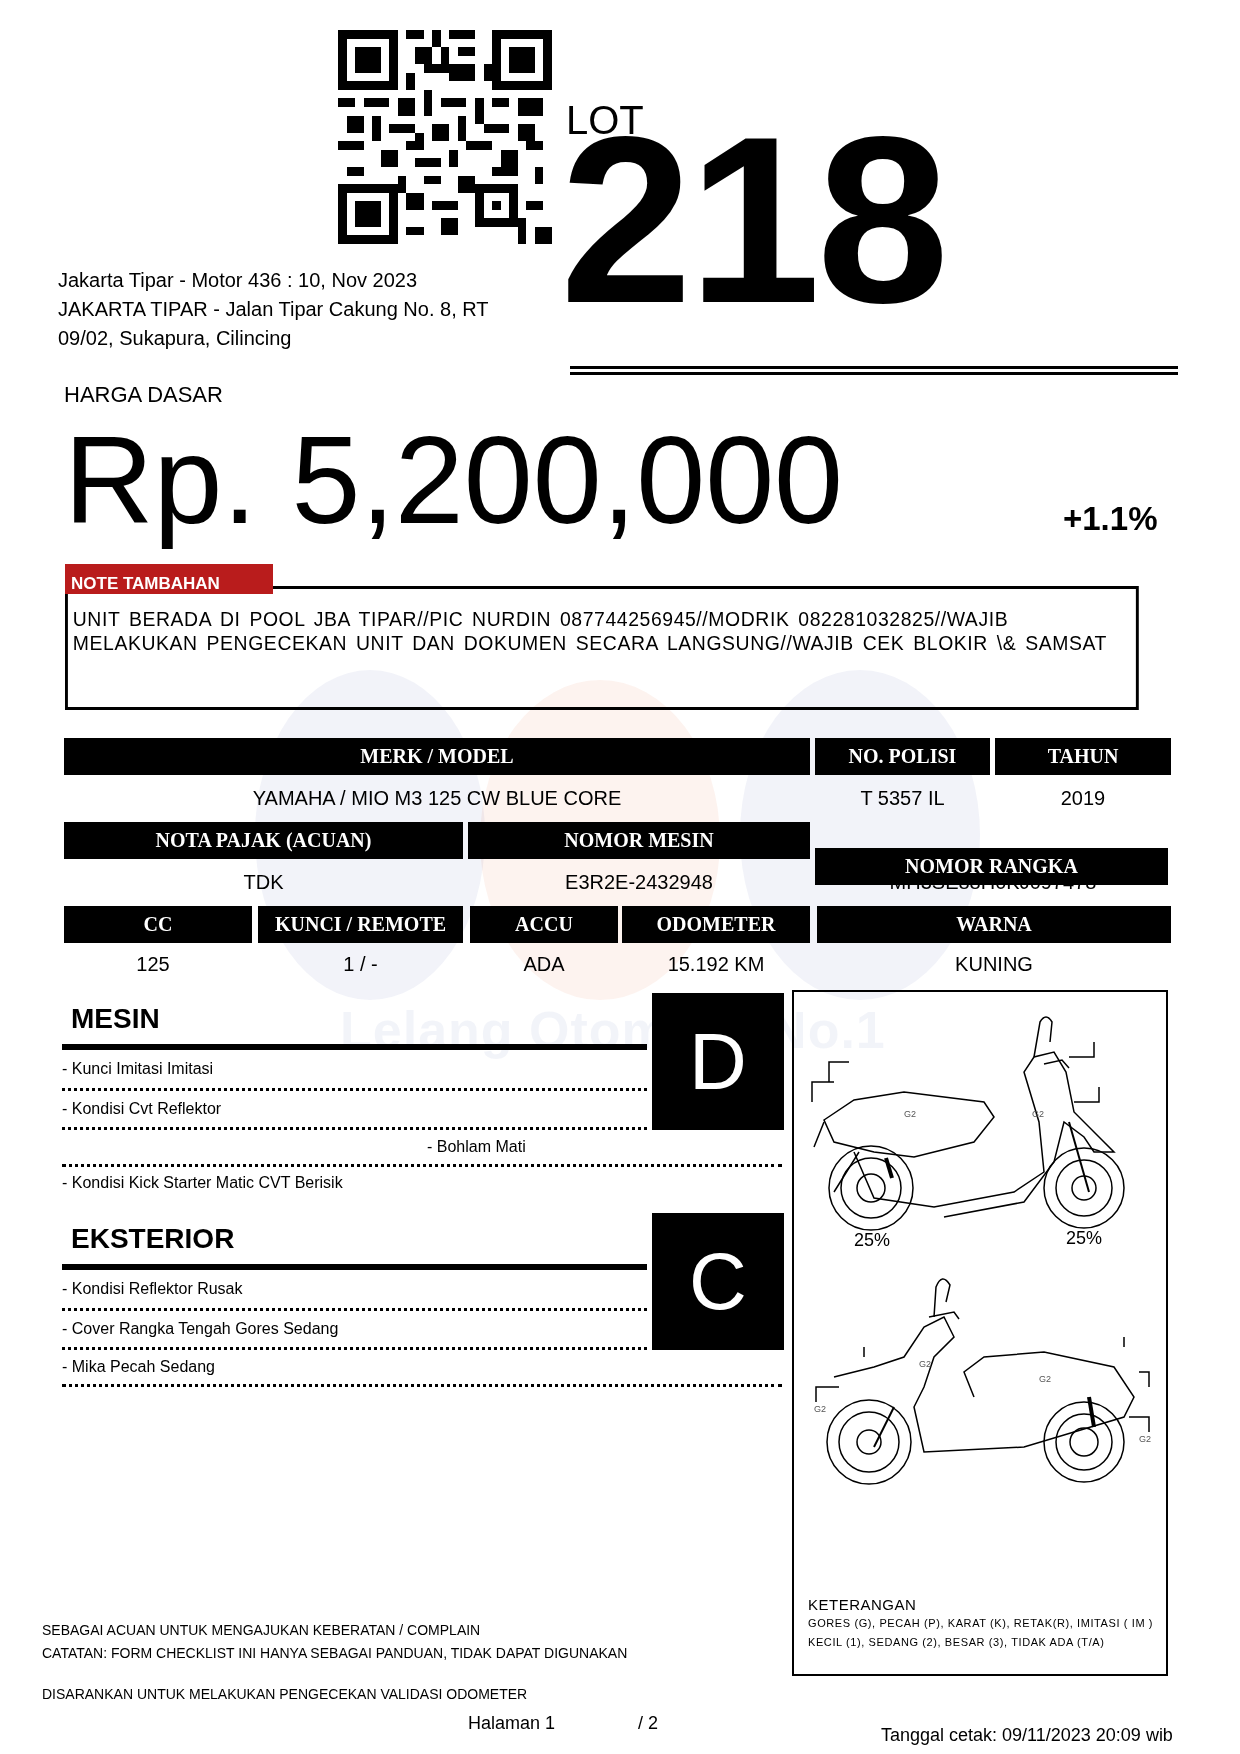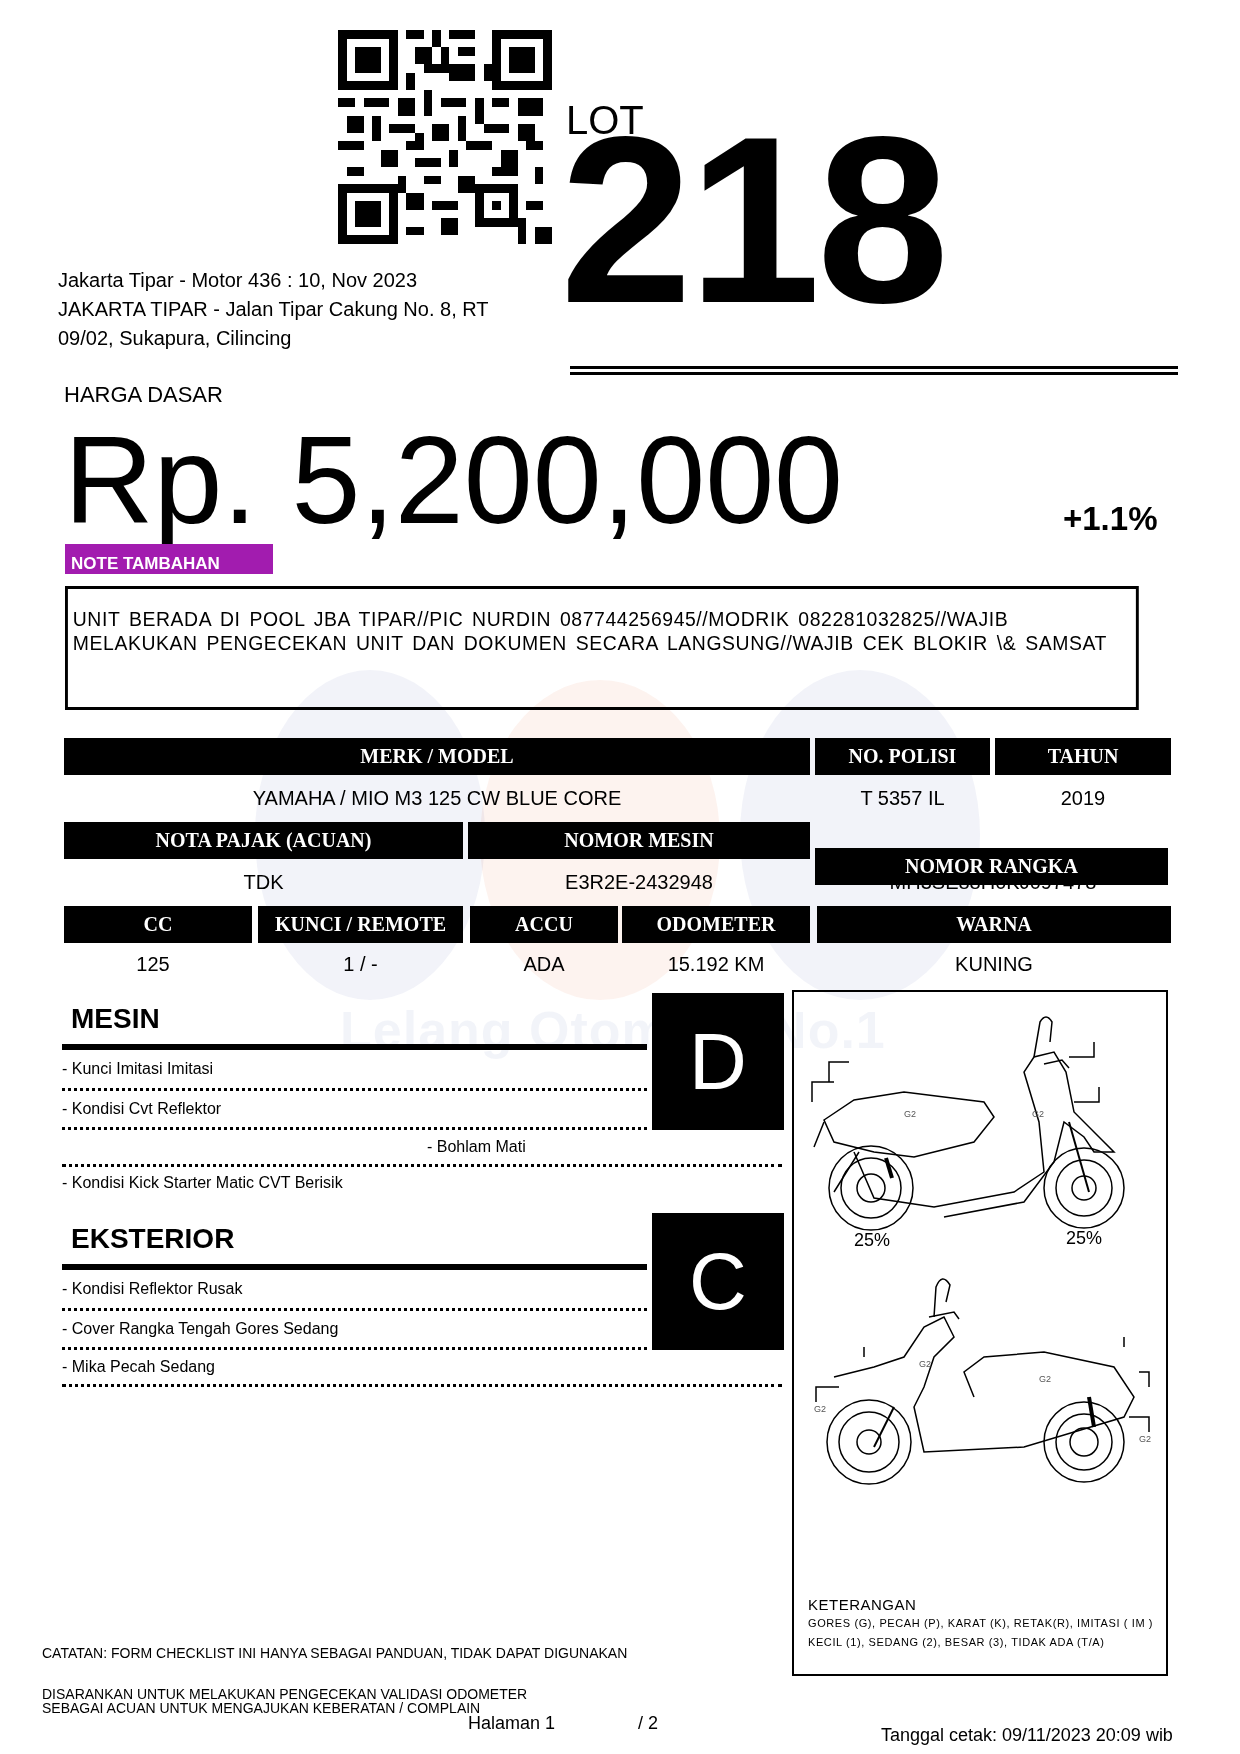--- a/index.html
+++ b/index.html
@@ -19,21 +19,21 @@
   .lot-num { left:560px; top:100px; font-size:238px; font-weight:bold; line-height:240px; letter-spacing:-4px; }
 
   .hdr-line { left:58px; top:260px; font-size:20px; line-height:29px; }
 
   .dbl-rule { left:570px; width:608px; top:366px; height:3px; border-top:3px solid #000; border-bottom:3px solid #000; }
 
   .harga-label { left:64px; top:382px; font-size:22px; }
   .harga-val { left:64px; top:410px; font-size:124px; line-height:140px; letter-spacing:0; }
   .harga-pct { left:1063px; top:500px; font-size:33px; font-weight:bold; }
 
-  .note-tab { left:65px; top:544px; width:208px; height:30px; background:#a21caf; color:#fff;
+  .note-tab { left:65px; top:564px; width:208px; height:30px; background:#b91c1c; color:#fff;
               font-size:17px; font-weight:bold; padding-left:6px; box-sizing:border-box; line-height:40px; overflow:hidden; }
   .note-box { left:65px; top:586px; width:1107px; height:124px; border:3px solid #000; box-sizing:border-box;
               padding:18px 4px 0 5px; font-size:20px; line-height:24px; letter-spacing:0.6px; word-spacing:3px; transform:scaleX(0.97); transform-origin:left; }
 
   .hcell { position:absolute; background:#000; color:#fff; font-weight:bold; font-size:20px;
            display:flex; align-items:center; justify-content:center; height:37px;font-family:Liberation Serif, serif; }
   .vcell { position:absolute; font-size:20px; display:flex; align-items:center; justify-content:center; height:36px; }
 
   .section-title { position:absolute; font-size:28px; font-weight:bold; }
   .thick-rule { position:absolute; height:6px; background:#000; }
@@ -230,17 +230,17 @@
     <text x="125" y="110" font-size="9" fill="#555" stroke="none" font-family="Liberation Sans, sans-serif">G2</text>
     <text x="245" y="125" font-size="9" fill="#555" stroke="none" font-family="Liberation Sans, sans-serif">G2</text>
     <text x="345" y="185" font-size="9" fill="#555" stroke="none" font-family="Liberation Sans, sans-serif">G2</text>
   </svg>
 </div>
 <div class="abs ket-title">KETERANGAN</div>
 <div class="abs ket-line" style="top:1617px;">GORES (G), PECAH (P), KARAT (K), RETAK(R), IMITASI ( IM )</div>
 <div class="abs ket-line" style="top:1636px;">KECIL (1), SEDANG (2), BESAR (3), TIDAK ADA (T/A)</div>
 
 <div class="abs footer-note" style="top:1645px;">CATATAN: FORM CHECKLIST INI HANYA SEBAGAI PANDUAN, TIDAK DAPAT DIGUNAKAN</div>
-<div class="abs footer-note" style="top:1700px;text-align:right;">SEBAGAI ACUAN UNTUK MENGAJUKAN KEBERATAN / COMPLAIN</div>
+<div class="abs footer-note" style="top:1622px;text-align:right;">SEBAGAI ACUAN UNTUK MENGAJUKAN KEBERATAN / COMPLAIN</div>
 <div class="abs footer-note" style="top:1686px;">DISARANKAN UNTUK MELAKUKAN PENGECEKAN VALIDASI ODOMETER</div>
 <div class="abs page" style="left:468px;">Halaman 1</div>
 <div class="abs page" style="left:638px;">/ 2</div>
 <div class="abs printed">Tanggal cetak: 09/11/2023 20:09 wib</div>
 
 </body></html>

